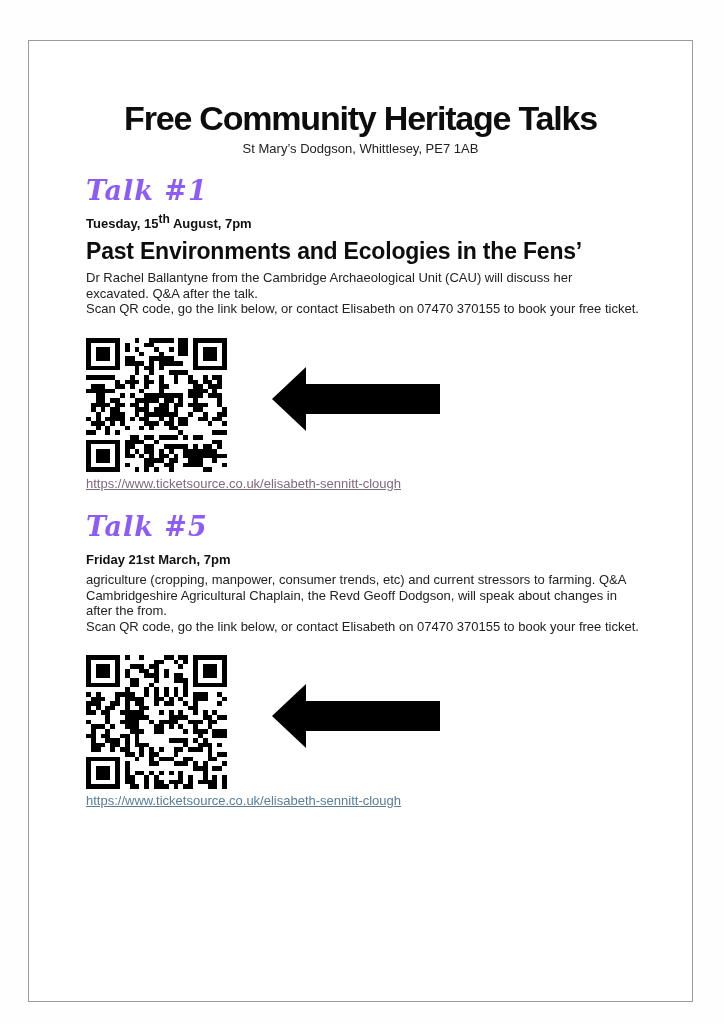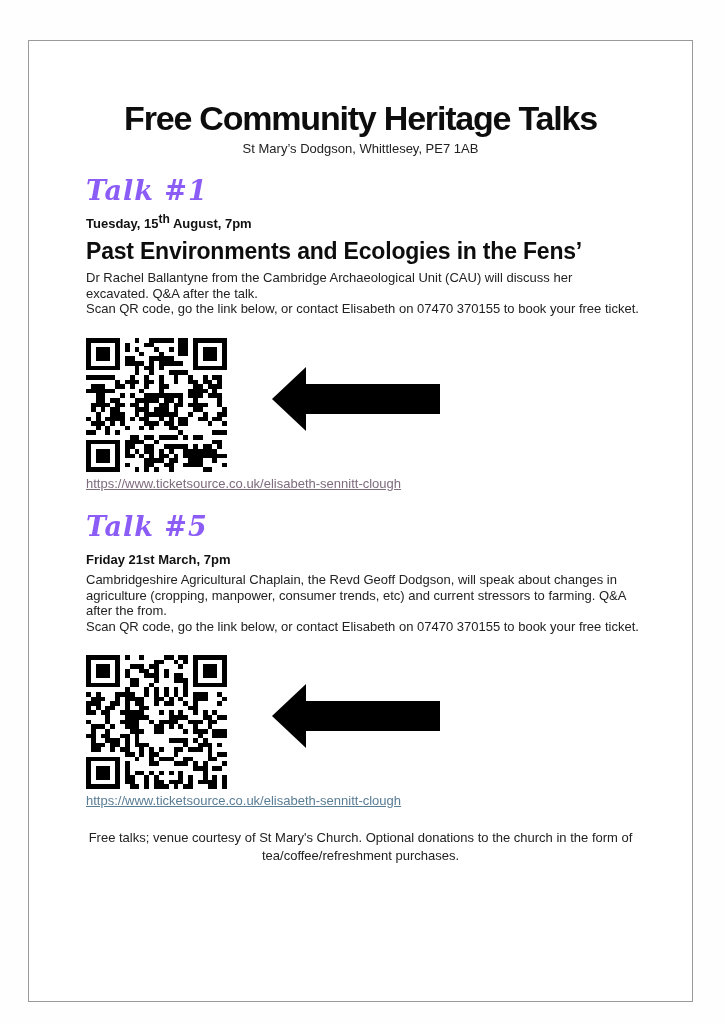--- a/index.html
+++ b/index.html
@@ -395,22 +395,22 @@
           <polygon points="0,32 34,0 34,17 168,17 168,47 34,47 34,64" fill="#000"></polygon>
         </svg>
     </div>
     <a class="ticket-link" href="#" style="color:#7e6b7e">https://www.ticketsource.co.uk/elisabeth-sennitt-clough</a>
   </div>
 
   <div class="section">
     <div class="talk-label">Talk #5</div>
     <div class="talk-date"><span>Friday 21st March, 7pm</span><sup></sup><span></span></div>
     <div class="talk-body">
+      <div>agriculture (cropping, manpower, consumer trends, etc) and current stressors to farming. Q&amp;A</div>
       <div>Cambridgeshire Agricultural Chaplain, the Revd Geoff Dodgson, will speak about changes in</div>
-      <div>agriculture (cropping, manpower, consumer trends, etc) and current stressors to farming. Q&amp;A</div>
       <div>after the from.</div>
       <div>Scan QR code, go the link below, or contact Elisabeth on 07470 370155 to book your free ticket.</div>
     </div>
     <div class="qr-row">
       <div class="qr"><svg viewBox="0 0 29 29" width="100%" height="100%" preserveAspectRatio="none" shape-rendering="crispEdges" fill="#000000">
             <rect x="8" y="0" width="1" height="1"></rect>
             <rect x="11" y="0" width="1" height="1"></rect>
             <rect x="16" y="0" width="1" height="1"></rect>
             <rect x="17" y="0" width="1" height="1"></rect>
             <rect x="19" y="0" width="1" height="1"></rect>
@@ -716,18 +716,14 @@
             <rect fill="#fff" x="1" y="23" width="5" height="5"></rect>
             <rect x="2" y="24" width="3" height="3"></rect>
           </svg></div>
       <svg class="arrow" width="168" height="64" viewBox="0 0 168 64">
           <polygon points="0,32 34,0 34,17 168,17 168,47 34,47 34,64" fill="#000"></polygon>
         </svg>
     </div>
     <a class="ticket-link" href="#" style="color:#5a7d96">https://www.ticketsource.co.uk/elisabeth-sennitt-clough</a>
   </div>
 
-  <div class="footer">
-    <div>Free talks; venue courtesy of St Mary's Church. Optional donations to the church in the form of</div>
-    <div>tea/coffee/refreshment purchases.</div>
-  </div>
 
 </div>
 
 </body></html>

